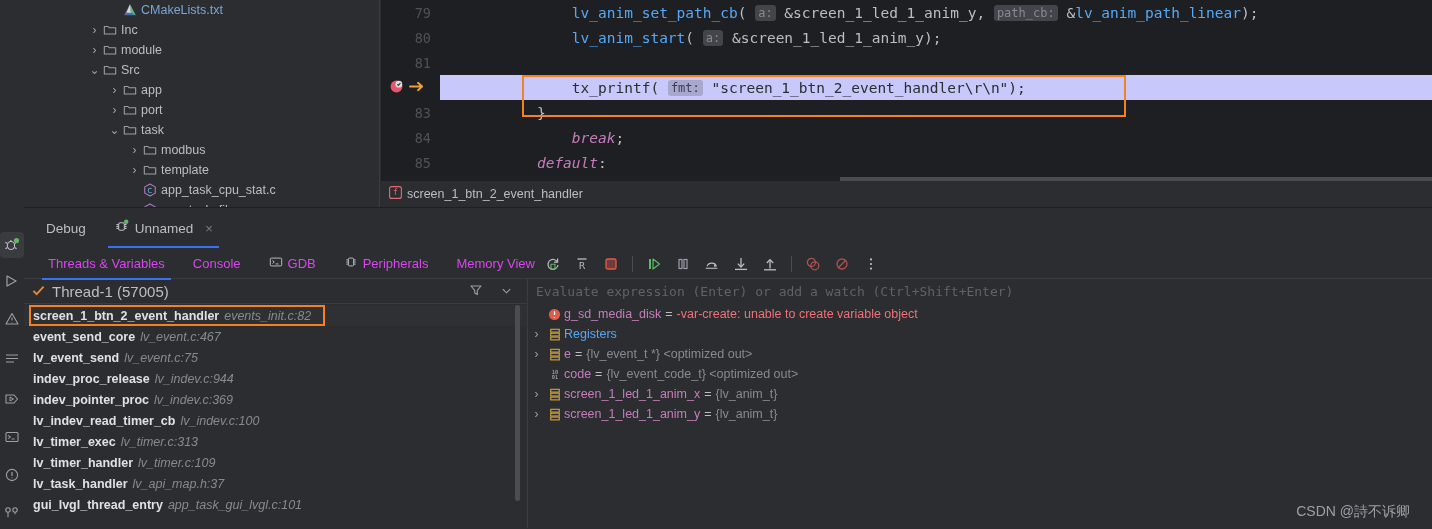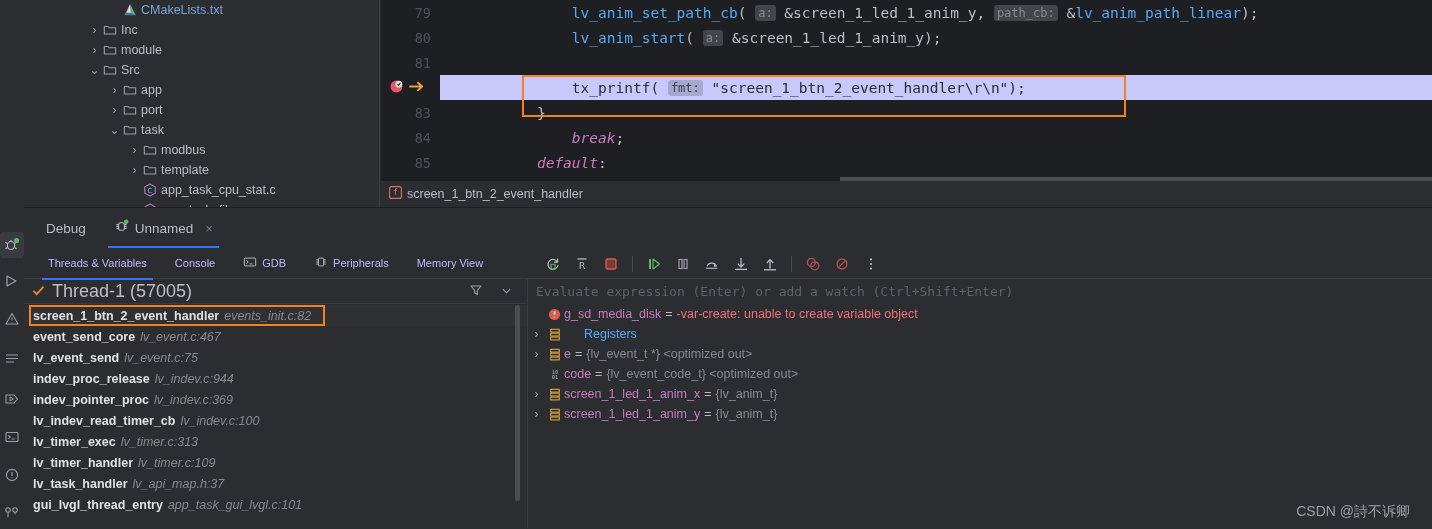--- a/index.html
+++ b/index.html
@@ -105,35 +105,35 @@
     content: ""; position: absolute; left: 6px; right: 6px; bottom: 0; height: 2px; background: #3574f0;
   }
   .tabclose { color: #7a7e85; font-size: 13px; margin-left: 6px; }
 
   .viewtabs {
     position: relative; height: 31px; display: flex; align-items: center; padding-left: 10px;
     border-bottom: 1px solid #393b40;
   }
   .vtab {
     position: relative; height: 31px; display: flex; align-items: center; gap: 5px;
-    padding: 0 14px; font-size: 11px; color: #c4b5fd;
+    padding: 0 14px; font-size: 13px; color: #d946ef;
   }
   .vtab.sel::after { content: ""; position: absolute; left: 8px; right: 8px; bottom: -1px; height: 2px; background: #3574f0; }
   .vtbar { position: absolute; left: 516px; top: 0; height: 31px; display: flex; align-items: center; gap: 3px; }
   .tbtn { width: 26px; height: 26px; display: flex; align-items: center; justify-content: center; }
   .tsep { width: 1px; height: 16px; background: #4b4d51; margin: 0 5px; }
 
   .splitrow { position: relative; height: 249px; }
   .leftpane { position: absolute; left: 0; top: 0; width: 503px; height: 249px; }
   .vsplit { position: absolute; left: 503px; top: 0; width: 1px; height: 249px; background: #393b40; }
   .rightpane { position: absolute; left: 504px; top: 0; right: 0; height: 249px; }
 
   .threadbar {
     position: relative; height: 25px; display: flex; align-items: center; gap: 7px;
-    padding-left: 8px; font-size: 18px; color: #bcbec4;
+    padding-left: 8px; font-size: 15px; color: #bcbec4;
     border-bottom: 1px solid #393b40;
   }
   .threadbar .spacer { flex: 1; }
   .frames { position: relative; padding-top: 1px; }
   .frame {
     position: relative; height: 21px; display: flex; align-items: center; gap: 5px;
     padding-left: 9px; font-size: 12.5px; white-space: nowrap;
   }
   .frame .fname { color: #dfe1e5; font-weight: bold; }
   .frame .floc  { color: #868a91; font-style: italic; }
@@ -148,21 +148,21 @@
     position: relative; height: 25px; display: flex; align-items: center; padding-left: 8px;
     font-family: "DejaVu Sans Mono", monospace; font-size: 13px; color: #5f6266;
   }
   .varrow {
     position: relative; height: 20px; display: flex; align-items: center;
     font-size: 12.5px; white-space: nowrap;
   }
   .varrow .vchev { width: 17px; flex: 0 0 17px; display: flex; align-items: center; justify-content: center; color: #9ba0a8; font-size: 10px; }
   .varrow .vicon { width: 19px; flex: 0 0 19px; display: flex; align-items: center; justify-content: center; }
   .vname { color: #c77dbb; }
-  .vname.blue { color: #56a8f5; margin-left: 20px; }
+  .vname.blue { color: #56a8f5; }
   .veq { color: #bcbec4; padding: 0 4px; }
   .vval { color: #6d7078; }
   .vval.err { color: #f07178; }
   .vval.gray { color: #868a91; }
 
   .watermark {
     position: absolute; right: 22px; bottom: 8px; font-size: 14px; color: #9ba0a8;
     font-family: "Liberation Sans", sans-serif;
   }
 

